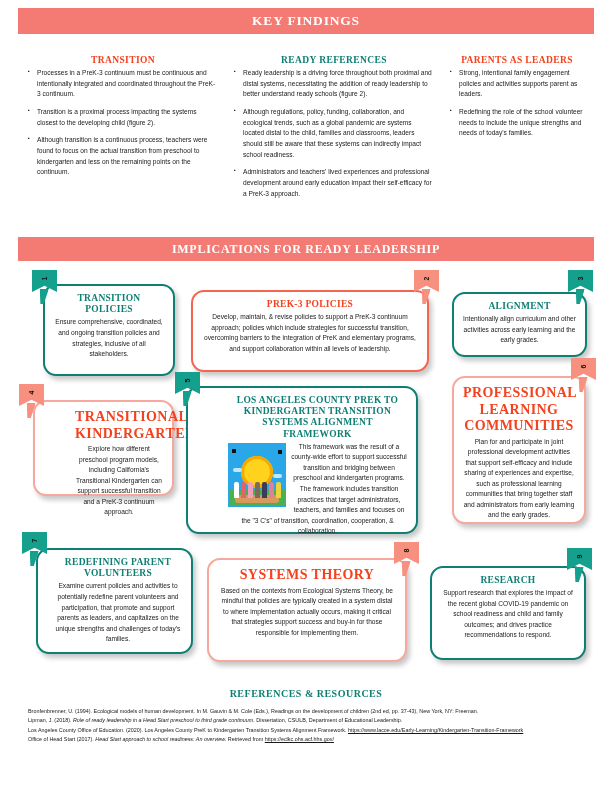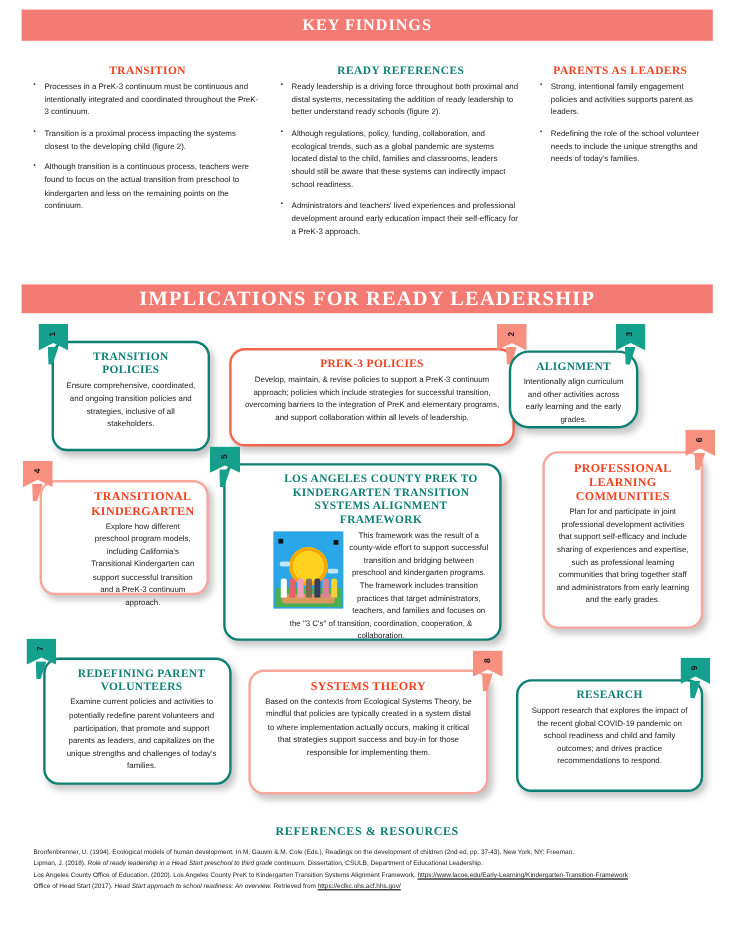--- a/index.html
+++ b/index.html
@@ -7,21 +7,21 @@
     width:612px;height:792px;background:#ffffff;
     font-family:"Liberation Sans", sans-serif;
     color:#1a1a1a;overflow:hidden;position:relative;
   }
   .band{
     background:#f47b74;color:#ffffff;
     font-family:"Liberation Serif", serif;font-weight:bold;
     text-align:center;letter-spacing:.06em;
   }
   #key-findings-band{height:26px;line-height:26px;font-size:13.5px;margin:8px 18px 0 18px;}
-  #implications-band{height:24px;line-height:24px;font-size:17px;margin:0 18px;position:absolute;top:237px;left:0;right:0;}
+  #implications-band{height:24px;line-height:24px;font-size:12px;margin:0 18px;position:absolute;top:237px;left:0;right:0;}
 
   
   #key-findings{display:flex;padding:8px 28px 0 28px;gap:16px;}
   .kf-col{flex:1;margin-top:13px;}
   .kf-col.c1{flex:0 0 190px;}
   .kf-col.c2{flex:0 0 200px;}
   .kf-col.c3{flex:1;}
   .kf-head{
     font-family:"Liberation Serif", serif;font-weight:bold;font-size:9.5px;
     text-align:center;letter-spacing:.04em;margin-bottom:3px;
@@ -47,21 +47,21 @@
   }
   .card.teal{border:2px solid #0d7f73;}
   .card.coral{border:2px solid #f4654f;}
   .card.salmon{border:2.5px solid #f7a79c;}
   .card-title{
     font-family:"Liberation Serif", serif;font-weight:bold;
     text-align:center;letter-spacing:.03em;line-height:1.18;margin-bottom:2px;
   }
   .card.teal .card-title{color:#0d7f73;font-size:9.5px;}
   .card.coral .card-title{color:#f4411e;font-size:9.5px;}
-  .card.salmon .card-title{color:#f4411e;font-size:10px;}
+  .card.salmon .card-title{color:#f4411e;font-size:14px;}
   .card-body{font-size:6.6px;line-height:1.6;text-align:center;}
 
   
   .ribbon{
     position:absolute;width:25px;height:34px;
   }
   .ribbon .flag{
     position:absolute;top:0;left:0;width:25px;height:22px;
   }
   .ribbon .tail{
@@ -153,21 +153,21 @@
   <div class="card coral" style="left:191px;top:26px;width:238px;height:82px;">
     <div class="ribbon rb-coral" style="right:-12px;top:-22px;">
       <div class="flag"></div>
         <div class="tail"></div>
       <div class="num">2</div>
     </div>
     <div class="card-title">PREK-3 POLICIES</div>
     <div class="card-body">Develop, maintain, &amp; revise policies to support a PreK-3 continuum approach; policies which include strategies for successful transition, overcoming barriers to the integration of PreK and elementary programs, and support collaboration within all levels of leadership.</div>
   </div>
 
-  <div class="card teal" style="left:424px;top:28px;width:108px;height:65px;border-radius:17px;">
+  <div class="card teal" style="left:452px;top:28px;width:135px;height:65px;">
     <div class="ribbon rb-teal" style="right:-8px;top:-24px;">
       <div class="flag"></div>
         <div class="tail"></div>
       <div class="num">3</div>
     </div>
     <div class="card-title">ALIGNMENT</div>
     <div class="card-body">Intentionally align curriculum and other activities across early learning and the early grades.</div>
   </div>
 
   <div class="card salmon" style="left:33px;top:136px;width:141px;height:96px;padding-left:40px;">

